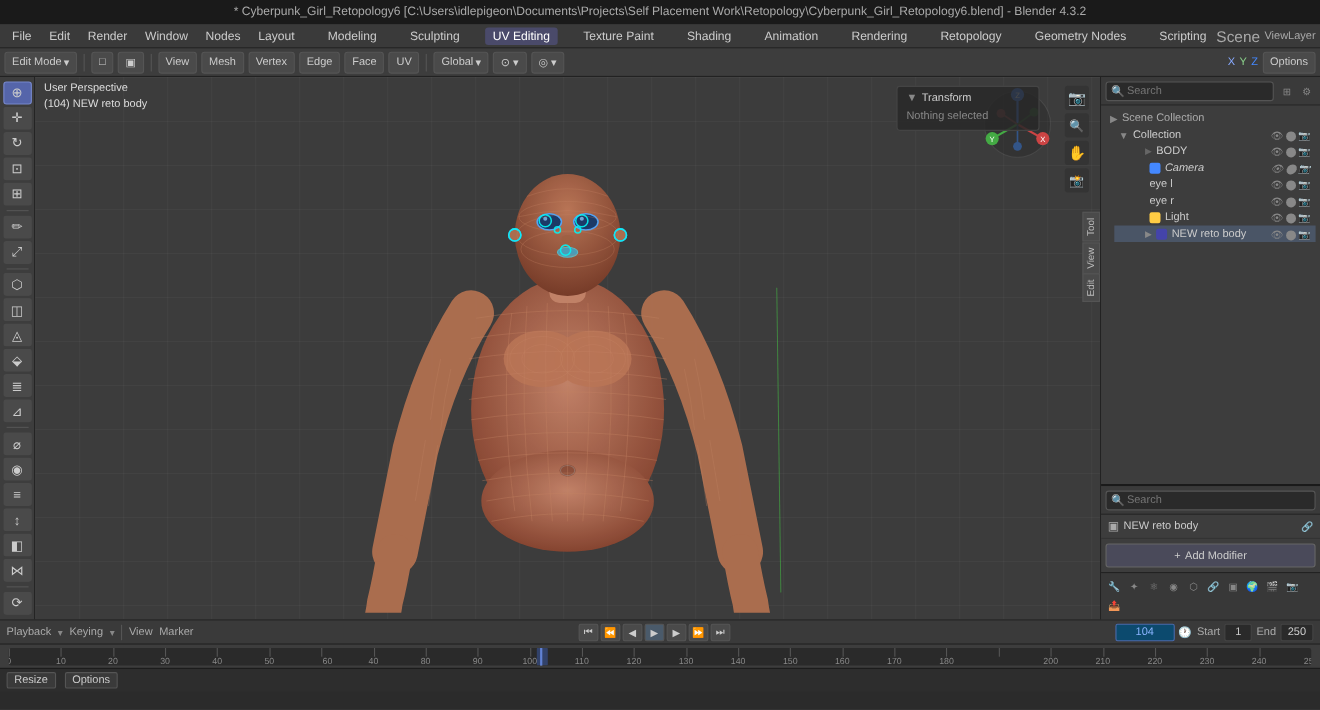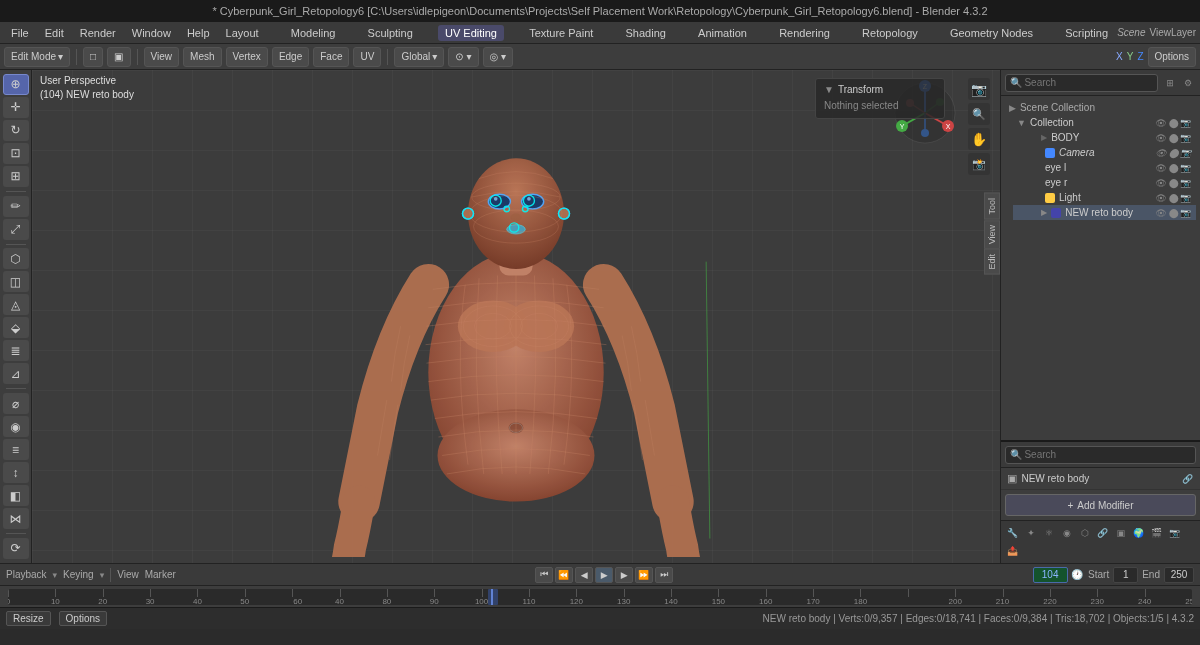--- a/index.html
+++ b/index.html
@@ -382,36 +382,36 @@
 
 <div id="title-bar">
   <span>* Cyberpunk_Girl_Retopology6 [C:\Users\idlepigeon\Documents\Projects\Self Placement Work\Retopology\Cyberpunk_Girl_Retopology6.blend] - Blender 4.3.2</span>
 </div>
 
 <div id="menu-bar">
   <div class="menu-item">File</div>
   <div class="menu-item">Edit</div>
   <div class="menu-item">Render</div>
   <div class="menu-item">Window</div>
-  <div class="menu-item">Help</div>
+  <div class="menu-item">Nodes</div>
   <div style="flex:1; display:flex; justify-content:space-between; gap:2px;">
     <div class="menu-item">Layout</div>
     <div class="menu-item">Modeling</div>
     <div class="menu-item">Sculpting</div>
     <div class="menu-item active">UV Editing</div>
     <div class="menu-item">Texture Paint</div>
     <div class="menu-item">Shading</div>
     <div class="menu-item">Animation</div>
     <div class="menu-item">Rendering</div>
     <div class="menu-item">Retopology</div>
     <div class="menu-item">Geometry Nodes</div>
     <div class="menu-item">Scripting</div>
   </div>
   <div style="margin-left:auto; display:flex; align-items:center; gap:4px;">
-    <span style="font-size:10px;color:#aaa;font-style:italic;">Scene</span>
+    <span style="font-size:14px;color:#aaa;">Scene</span>
     <span style="font-size:10px;color:#aaa;">ViewLayer</span>
   </div>
 </div>
 
 <div id="toolbar">
   <div class="toolbar-btn">
     <span>Edit Mode</span>
     <span>▾</span>
   </div>
   <div class="toolbar-sep"></div>
@@ -797,21 +797,21 @@
     <div class="pb-btn" title="Prev Keyframe">⏪</div>
     <div class="pb-btn" title="Step Back">◀</div>
     <div class="pb-btn" title="Play" style="background:#4a5a6a;">▶</div>
     <div class="pb-btn" title="Step Forward">▶</div>
     <div class="pb-btn" title="Next Keyframe">⏩</div>
     <div class="pb-btn" title="Jump to End">⏭</div>
   </div>
   <div style="flex:1;"></div>
 
   <div style="display:flex; align-items:center; gap:4px; font-size:10px;">
-    <input type="text" id="frame-input" style="width: 35px; height: 16px; background: #14532d; border: 1px solid rgb(74, 106, 170); border-radius: 2px; color: rgb(138, 180, 255); font-size: 10px; text-align: center; outline: none;" value="104">
+    <input type="text" id="frame-input" style="width: 54px; height: 16px; background: #0c4a6e; border: 1px solid rgb(74, 106, 170); border-radius: 2px; color: rgb(138, 180, 255); font-size: 10px; text-align: center; outline: none;" value="104">
     <span style="color:#888;">🕐</span>
     <span style="color:#aaa;">Start</span>
     <input type="text" style="width: 25px; height: 16px; background: rgb(42, 42, 42); border: 1px solid rgb(68, 68, 68); border-radius: 2px; color: rgb(204, 204, 204); font-size: 10px; text-align: center; outline: none;" value="1">
     <span style="color:#aaa;">End</span>
     <input type="text" style="width: 30px; height: 16px; background: rgb(42, 42, 42); border: 1px solid rgb(68, 68, 68); border-radius: 2px; color: rgb(204, 204, 204); font-size: 10px; text-align: center; outline: none;" value="250">
   </div>
 </div>
 
 <div id="playback-bar">
   <div id="timeline-track" style="flex:1; height:16px; background:#2a2a2a; border-radius:2px; position:relative; margin:0 4px; overflow:hidden;">
@@ -874,14 +874,13 @@
     <div id="timeline-cursor" style="position:absolute; top:-2px; height:20px; width:2px; background:#88aaff; left:40.8%;"></div>
 
     <div style="position:absolute; top:0; left:40.5%; width:10px; height:100%; background:#3a5aaa; opacity:0.5; border-radius:1px;"></div>
   </div>
 </div>
 
 <div id="status-bar">
   <button class="status-btn">Resize</button>
   <button class="status-btn">Options</button>
   <div style="flex:1;"></div>
-  <span class="status-info">NEW reto body | Verts:0/9,357 | Edges:0/18,741 | Faces:0/9,384 | Tris:18,702 | Objects:1/5 | 4.3.2</span>
 </div>
 
 </body></html>

